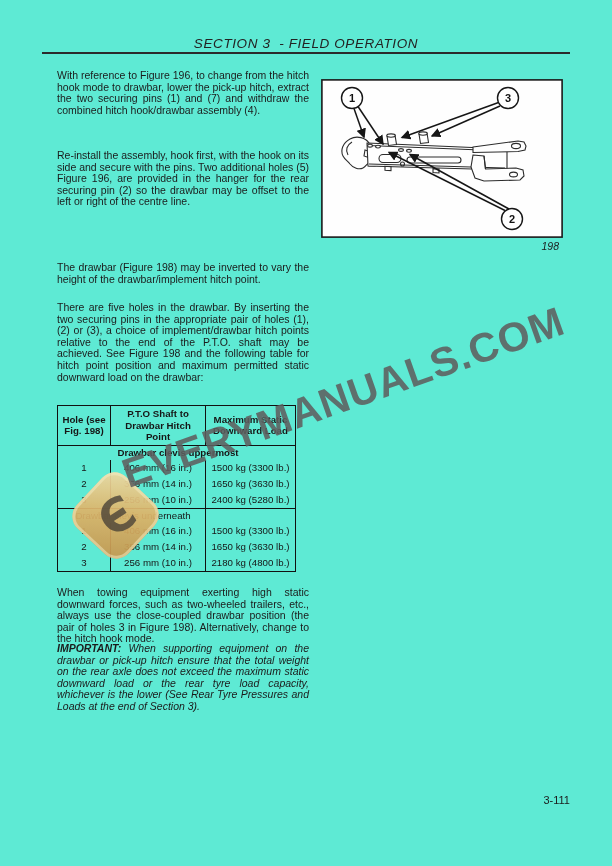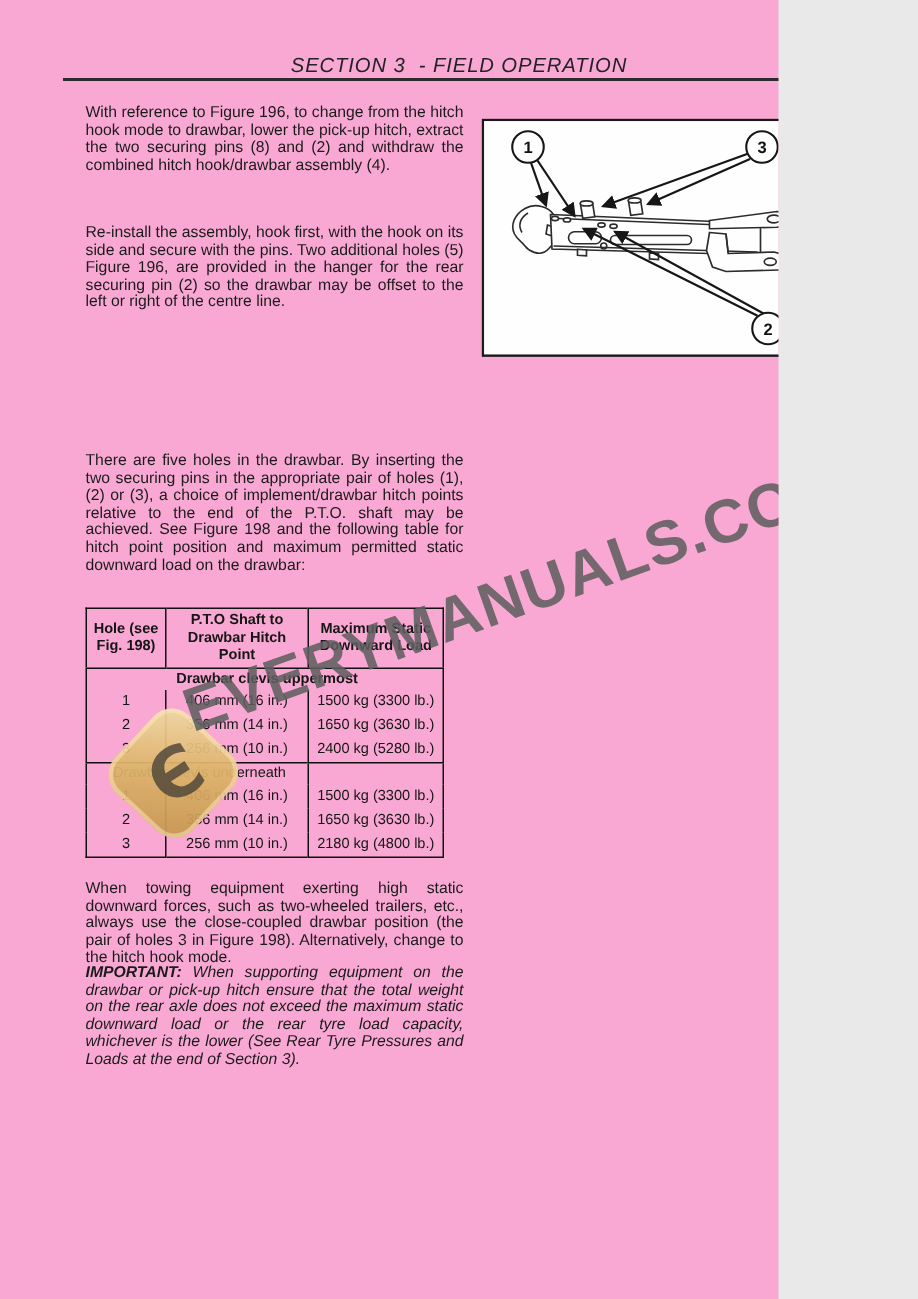--- a/index.html
+++ b/index.html
@@ -1,17 +1,17 @@
 <!DOCTYPE html>
 <html><head>
 <meta charset="utf-8">
 <style>
   html,body{margin:0;padding:0;}
   body{width:612px;height:866px;background:#e9e9e9;font-family:"Liberation Sans",sans-serif;}
-  .page{position:relative;width:519px;height:866px;background:#f9a8d4;overflow:hidden;color:#1b1b1b;}
+  .page{position:relative;width:612px;height:866px;background:#5eead4;overflow:hidden;color:#1b1b1b;}
 
   
   .hdr-title{position:absolute;left:0;top:36px;width:612px;text-align:center;
     font-size:13.5px;font-style:italic;letter-spacing:.6px;color:#232323;white-space:pre;}
   .hdr-rule{position:absolute;left:42px;top:52px;width:528px;height:2px;background:#2b2b2b;}
 
   
   .para{position:absolute;left:57px;width:252px;margin:0;font-size:10.5px;line-height:11.6px;
     text-align:justify;color:#1b1b1b;}
   .imp{font-style:italic;}
@@ -55,22 +55,23 @@
   .callout-num{font-size:11px;font-weight:bold;fill:#111;font-family:"Liberation Sans",sans-serif;}
 </style>
 </head>
 <body>
 
 <div class="page">
 
   <div class="hdr-title">SECTION 3  - FIELD OPERATION</div>
   <div class="hdr-rule"></div>
 
-  <p class="para" style="top:70px">With reference to Figure 196, to change from the hitch hook mode to drawbar, lower the pick-up hitch, extract the two securing pins (8) and (2) and withdraw the combined hitch hook/drawbar assembly (4).</p>
+  <p class="para" style="top:70px">With reference to Figure 196, to change from the hitch hook mode to drawbar, lower the pick-up hitch, extract the two securing pins (1) and (7) and withdraw the combined hitch hook/drawbar assembly (4).</p>
   <p class="para" style="top:150px">Re-install the assembly, hook first, with the hook on its side and secure with the pins. Two additional holes (5) Figure 196, are provided in the hanger for the rear securing pin (2) so the drawbar may be offset to the left or right of the centre line.</p>
+  <p class="para" style="top:262px">The drawbar (Figure 198) may be inverted to vary the height of the drawbar/implement hitch point.</p>
   <p class="para" style="top:302px">There are five holes in the drawbar. By inserting the two securing pins in the appropriate pair of holes (1), (2) or (3), a choice of implement/drawbar hitch points relative to the end of the P.T.O. shaft may be achieved. See Figure 198 and the following table for hitch point position and maximum permitted static downward load on the drawbar:</p>
 
   <table class="spec">
     <colgroup>
         <col class="c1">
         <col class="c2">
         <col class="c3">
       </colgroup>
     <tbody>
       <tr>

